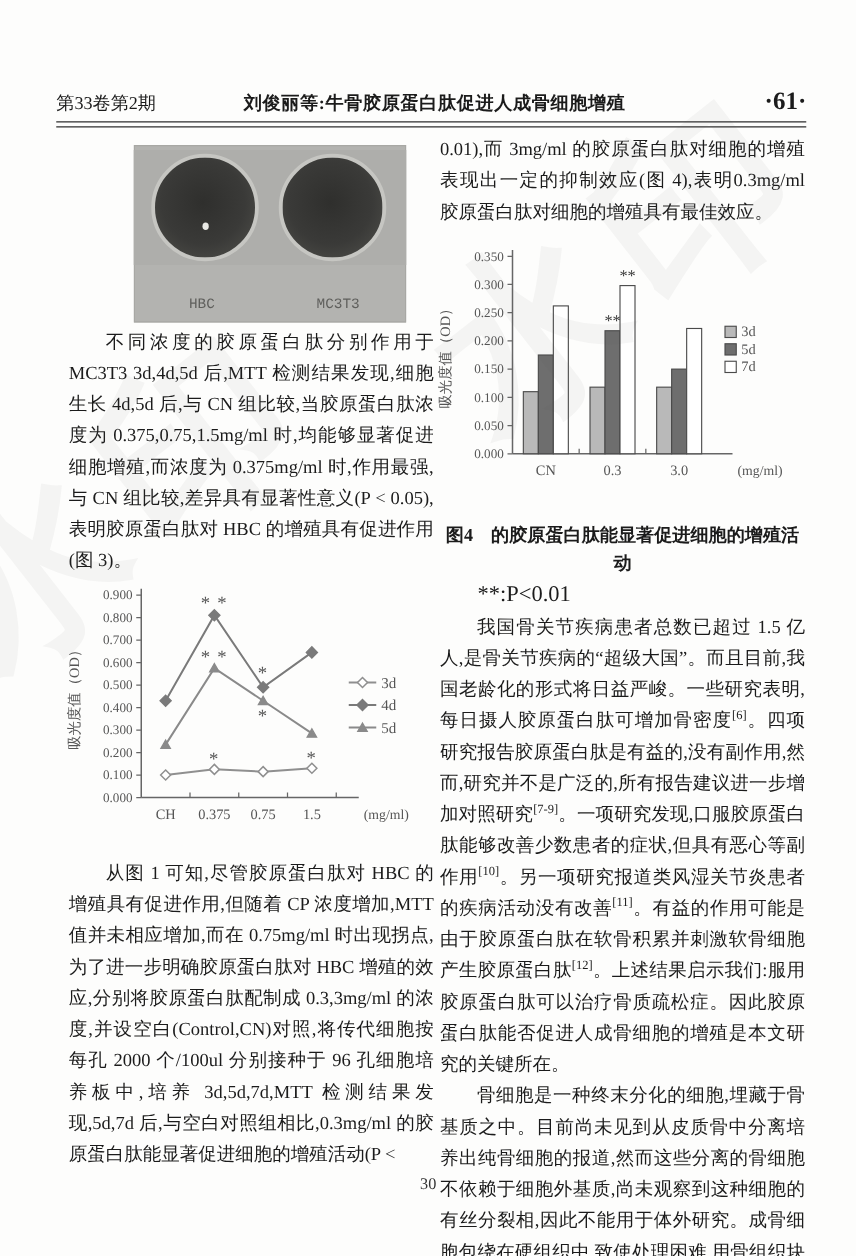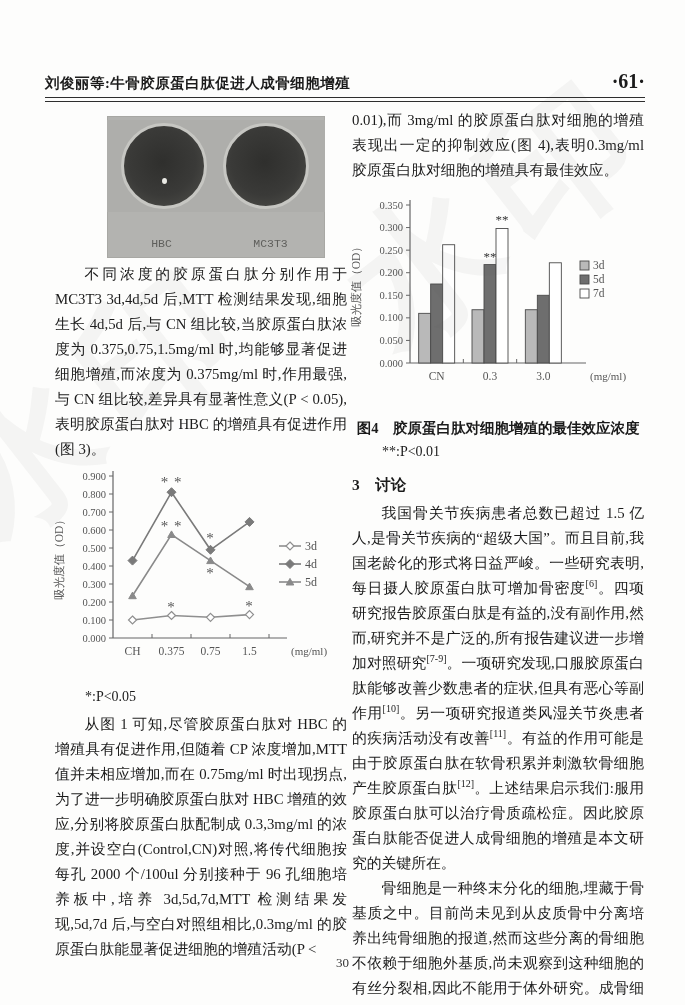--- a/index.html
+++ b/index.html
@@ -32,40 +32,41 @@
         background:radial-gradient(circle at 48% 45%,#2f2f2d 0%,#3a3a38 55%,#4a4a46 85%,#6f6f6a 100%);
         border:3px solid #c6c6c2;box-sizing:border-box;}
   .well.w1{left:14px;}
   .well.w2{left:116px;}
   .speck{position:absolute;left:38px;top:52px;width:5px;height:6px;background:#e9e9e4;border-radius:50%;}
   .photo-labels{position:absolute;left:0;right:0;bottom:2px;display:flex;
         font-family:"Liberation Mono","DejaVu Sans Mono",monospace;
         font-size:11.5px;color:#5f5f5c;}
   .photo-labels span{width:50%;text-align:center;}
   .fig-caption{text-align:center;font-weight:bold;font-size:14.5px;margin:4px 0 2px 0;line-height:22px;}
-  .fig-note{font-size:14px;padding-left:30px;line-height:22px;margin-bottom:4px;}
+  .fig-note{font-size:18px;padding-left:30px;line-height:22px;margin-bottom:4px;}
   .sec-head{font-weight:bold;font-style:italic;font-size:15px;margin:8px 0 2px 0;line-height:24px;}
   .sec-head-disc{font-weight:bold;font-size:15.5px;font-style:normal;margin:10px 0 4px 0;}
   .chart-wrap{margin:4px 0 0 -6px;}
   svg text{font-family:"Liberation Serif","DejaVu Serif",serif;}
   
   .wm{position:absolute;font-size:150px;color:rgba(90,90,90,0.055);
       transform:rotate(-38deg);white-space:nowrap;pointer-events:none;z-index:4;
       font-family:"Liberation Serif",serif;font-weight:bold;letter-spacing:18px;}
-  .pageno{position:absolute;left:0;right:0;bottom:34px;text-align:center;font-size:13px;color:#333;}
+  .pageno{position:absolute;left:0;right:0;bottom:50px;text-align:center;font-size:13px;color:#333;}
 </style>
 </head>
 <body>
 
 <div class="page">
 
   <div class="wm" style="left:330px;top:110px;">水印</div>
   <div class="wm" style="left:-70px;top:300px;">水印</div>
 
   <div class="hdr">
+    <span class="left">第33卷第2期</span>
     <span class="mid">刘俊丽等:牛骨胶原蛋白肽促进人成骨细胞增殖</span>
     <span class="right">·61·</span>
   </div>
   <div class="hdr-rule"></div>
 
   <div class="col col-left">
 
     <div class="photo">
       <div class="strip"></div>
       <div class="well w1">
@@ -139,21 +140,20 @@
           <polygon points="241,112.4 244.8,119 237.2,119" fill="#8a8a8a" stroke="#8a8a8a"></polygon>
           <text x="256" y="120" font-size="12" fill="#555">5d</text>
           <text x="122.5" y="21.30000000000001" text-anchor="middle" font-size="15" fill="#555" letter-spacing="1px">* *</text>
           <text x="122.5" y="64.5" text-anchor="middle" font-size="15" fill="#555" letter-spacing="1px">* *</text>
           <text x="161.5" y="77.1" text-anchor="middle" font-size="15" fill="#555" letter-spacing="1px">*</text>
           <text x="161.5" y="111.84" text-anchor="middle" font-size="15" fill="#555" letter-spacing="1px">*</text>
           <text x="122.5" y="146.4" text-anchor="middle" font-size="15" fill="#555" letter-spacing="1px">*</text>
           <text x="200.5" y="144.96" text-anchor="middle" font-size="15" fill="#555" letter-spacing="1px">*</text>
         </svg>
     </div>
-    <div class="fig-note">*:P&lt;0.05</div>
 
     <p class="indent">从图 1 可知,尽管胶原蛋白肽对 HBC 的增殖具有促进作用,但随着 CP 浓度增加,MTT 值并未相应增加,而在 0.75mg/ml 时出现拐点,为了进一步明确胶原蛋白肽对 HBC 增殖的效应,分别将胶原蛋白肽配制成 0.3,3mg/ml 的浓度,并设空白(Control,CN)对照,将传代细胞按每孔 2000 个/100ul 分别接种于 96 孔细胞培养板中,培养 3d,5d,7d,MTT 检测结果发现,5d,7d 后,与空白对照组相比,0.3mg/ml 的胶原蛋白肽能显著促进细胞的增殖活动(P &lt;</p>
   </div>
 
   <div class="col col-right">
     <p>0.01),而 3mg/ml 的胶原蛋白肽对细胞的增殖表现出一定的抑制效应(图 4),表明0.3mg/ml 胶原蛋白肽对细胞的增殖具有最佳效应。</p>
 
     <div class="chart-wrap" style="margin-top:10px;">
       <svg width="298" height="212">
           <line x1="64" y1="7" x2="64" y2="170" stroke="#666" stroke-width="1.2"></line>
@@ -193,22 +193,21 @@
           <rect x="234" y="68" width="9" height="9" fill="#b9b9b9" stroke="#4a4a4a" stroke-width="0.9"></rect>
           <text x="247" y="76" font-size="11.5" fill="#555">3d</text>
           <rect x="234" y="82" width="9" height="9" fill="#6e6e6e" stroke="#4a4a4a" stroke-width="0.9"></rect>
           <text x="247" y="90" font-size="11.5" fill="#555">5d</text>
           <rect x="234" y="96" width="9" height="9" fill="#ffffff" stroke="#4a4a4a" stroke-width="0.9"></rect>
           <text x="247" y="104" font-size="11.5" fill="#555">7d</text>
           <text x="144" y="67.58857142857143" text-anchor="middle" font-size="13" fill="#333">**</text>
           <text x="156" y="31.474285714285713" text-anchor="middle" font-size="13" fill="#333">**</text>
         </svg>
     </div>
-    <div class="fig-caption">图4　胶原蛋白肽对细胞增殖的最佳效应浓度</div>
+    <div class="fig-caption">图4　的胶原蛋白肽能显著促进细胞的增殖活动</div>
     <div class="fig-note">**:P&lt;0.01</div>
 
-    <div class="sec-head sec-head-disc">3　讨论</div>
     <p class="indent">我国骨关节疾病患者总数已超过 1.5 亿人,是骨关节疾病的“超级大国”。而且目前,我国老龄化的形式将日益严峻。一些研究表明,每日摄人胶原蛋白肽可增加骨密度<sup>[6]</sup>。四项研究报告胶原蛋白肽是有益的,没有副作用,然而,研究并不是广泛的,所有报告建议进一步增加对照研究<sup>[7-9]</sup>。一项研究发现,口服胶原蛋白肽能够改善少数患者的症状,但具有恶心等副作用<sup>[10]</sup>。另一项研究报道类风湿关节炎患者的疾病活动没有改善<sup>[11]</sup>。有益的作用可能是由于胶原蛋白肽在软骨积累并刺激软骨细胞产生胶原蛋白肽<sup>[12]</sup>。上述结果启示我们:服用胶原蛋白肽可以治疗骨质疏松症。因此胶原蛋白肽能否促进人成骨细胞的增殖是本文研究的关键所在。</p>
     <p class="indent">骨细胞是一种终末分化的细胞,埋藏于骨基质之中。目前尚未见到从皮质骨中分离培养出纯骨细胞的报道,然而这些分离的骨细胞不依赖于细胞外基质,尚未观察到这种细胞的有丝分裂相,因此不能用于体外研究。成骨细胞包绕在硬组织中,致使处理困难,用骨组织块法、酶消化法、骨膜组织块法、骨髓培养法以</p>
   </div>
 
   <div class="pageno">30</div>
 </div>
 
 </body></html>

